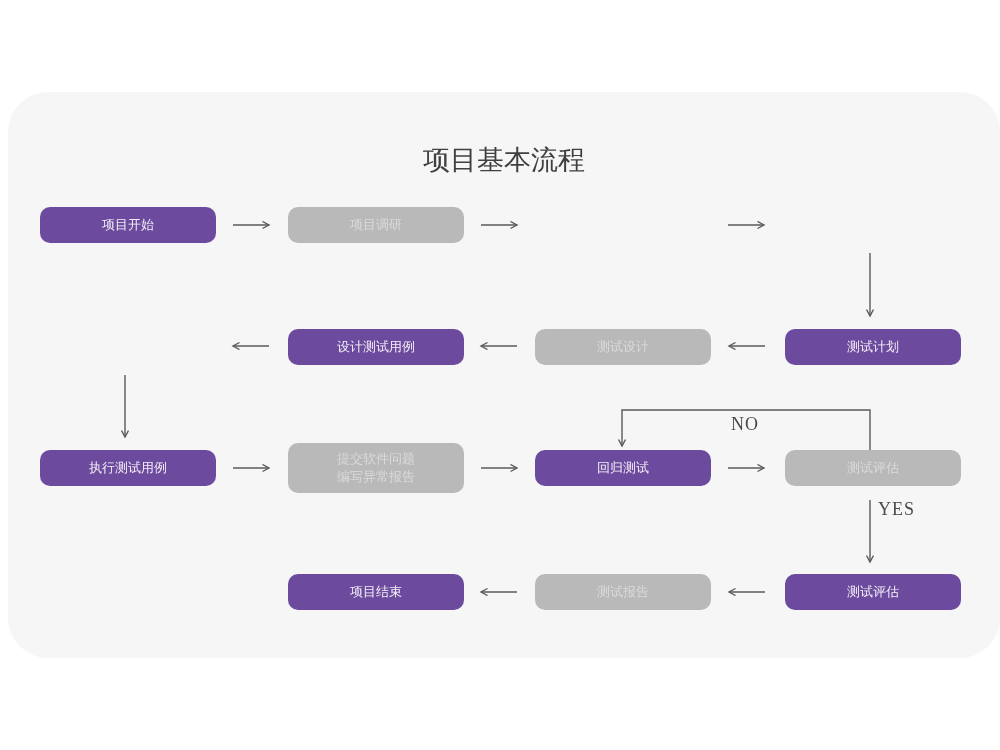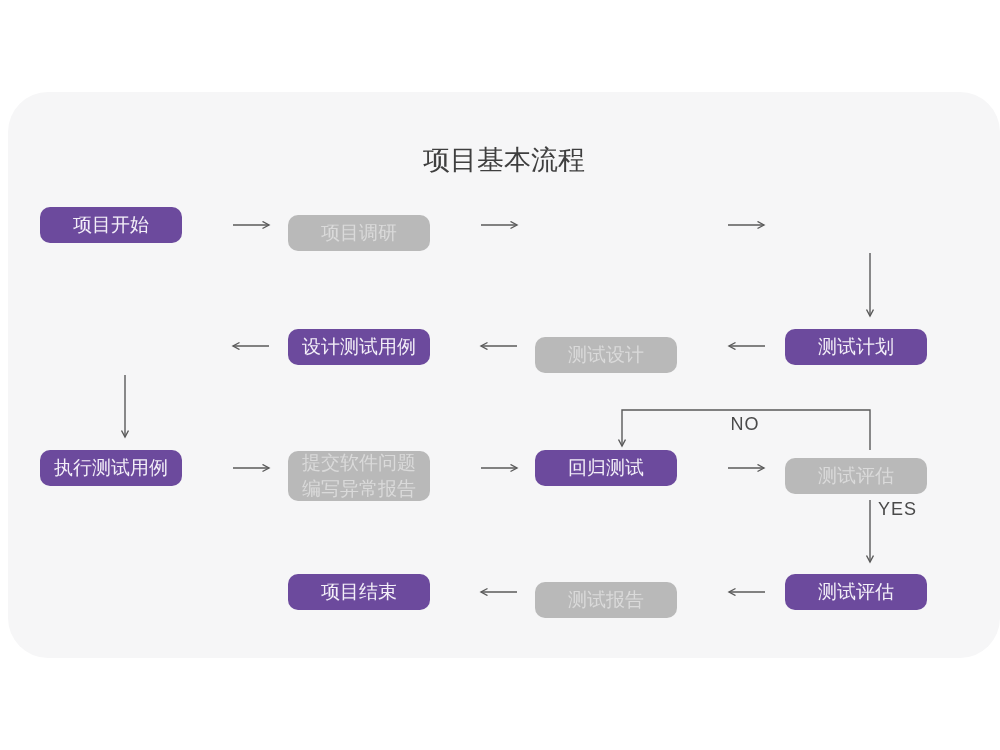--- a/index.html
+++ b/index.html
@@ -1,25 +1,25 @@
 <!DOCTYPE html>
 <html><head>
 <meta charset="utf-8">
 <style>
   html,body{margin:0;padding:0;background:#ffffff;}
   body{font-family:"Liberation Sans","DejaVu Sans",sans-serif;}
   #stage{position:relative;width:1000px;height:750px;overflow:hidden;background:#ffffff;}
   .canvas{position:absolute;left:8px;top:92px;width:992px;height:566px;background:#f6f6f7;border-radius:40px;}
   .title{position:absolute;left:4px;top:142px;width:1000px;text-align:center;font-size:27px;font-weight:400;color:#3f3f3f;}
-  .node{position:absolute;width:142px;height:36px;border-radius:10px;display:flex;align-items:center;justify-content:center;
-        font-size:19px;white-space:pre-line;text-align:center;line-height:1.35;}
+  .node{position:absolute;width:176px;height:36px;border-radius:10px;display:flex;align-items:center;justify-content:center;
+        font-size:13px;white-space:pre-line;text-align:center;line-height:1.35;}
   .node.purple{background:#6c4a9d;color:#f3eff8;}
-  .node.gray{background:#b9b9b9;color:#dadada;margin-top:8px;}
+  .node.gray{background:#b9b9b9;color:#dadada;}
   .node.tall{height:50px;}
-  .edge-label{position:absolute;font-size:18px;color:#4a4a4a;letter-spacing:1px;}
+  .edge-label{position:absolute;font-size:18px;color:#4a4a4a;letter-spacing:1px;font-family:Liberation Serif, serif;}
   svg.arrows{position:absolute;left:0;top:0;pointer-events:none;}
 </style>
 </head>
 <body>
 
 <div id="stage">
 
   <div class="canvas"></div>
 
   <div class="title">项目基本流程</div>

